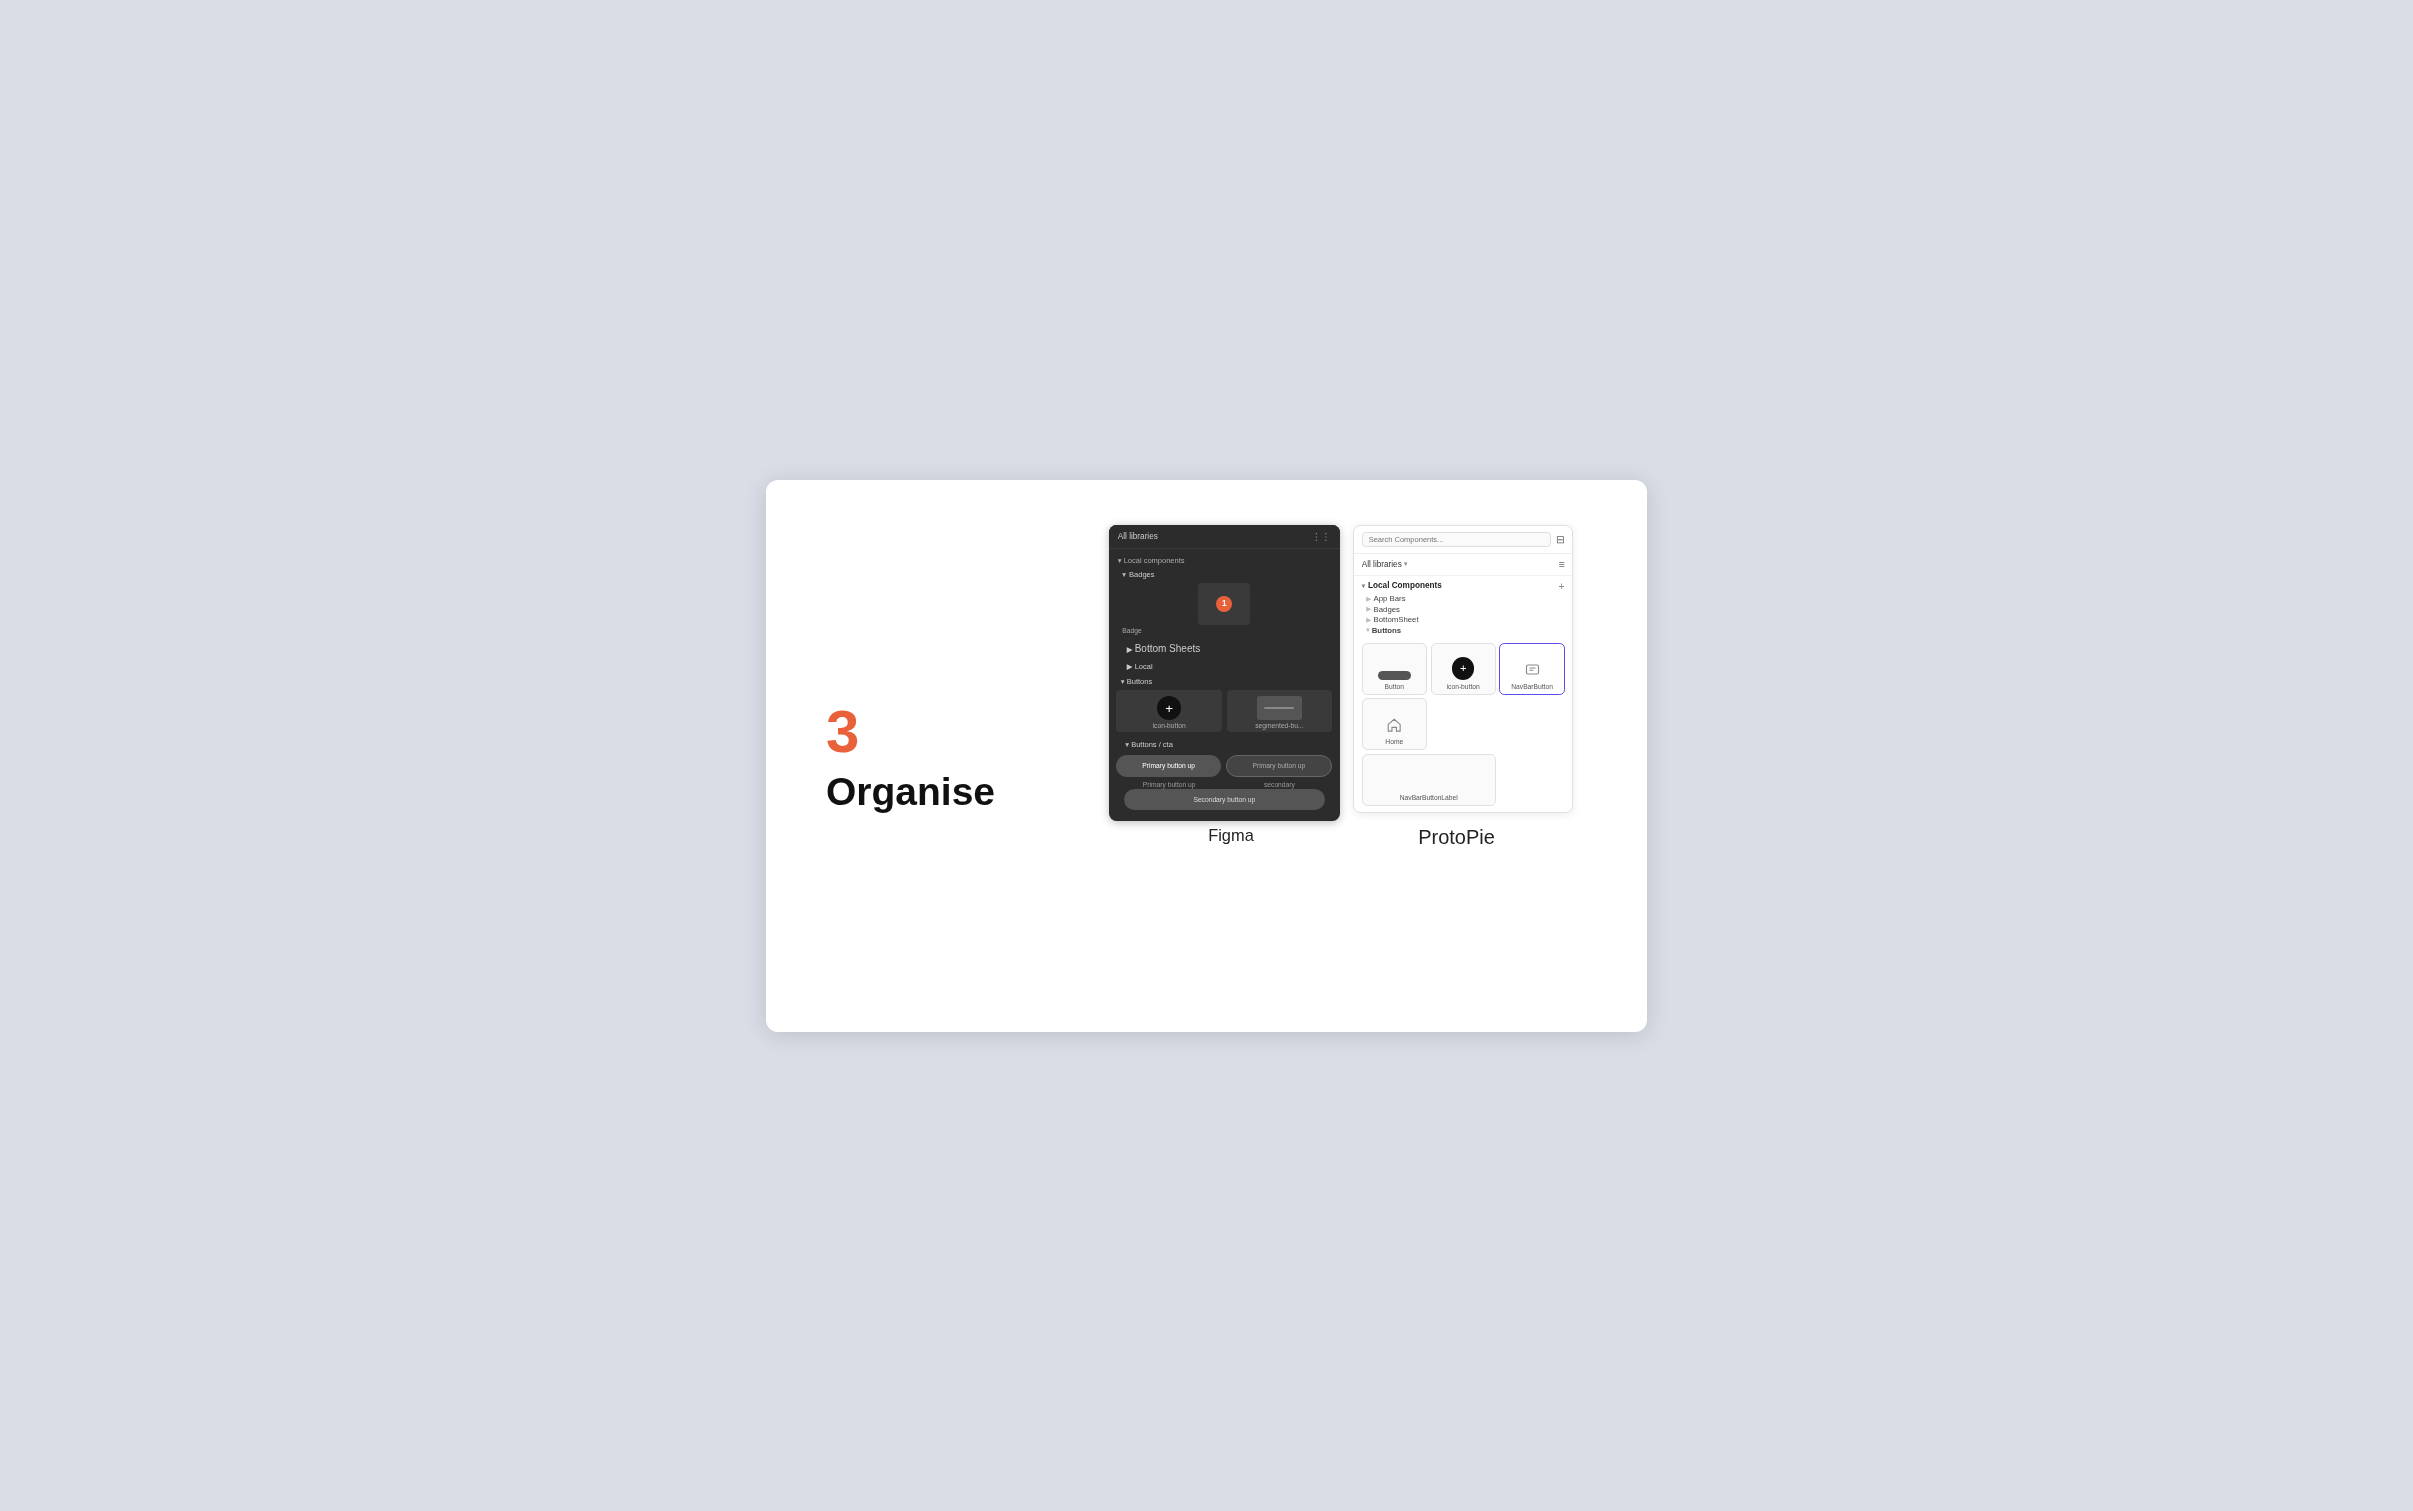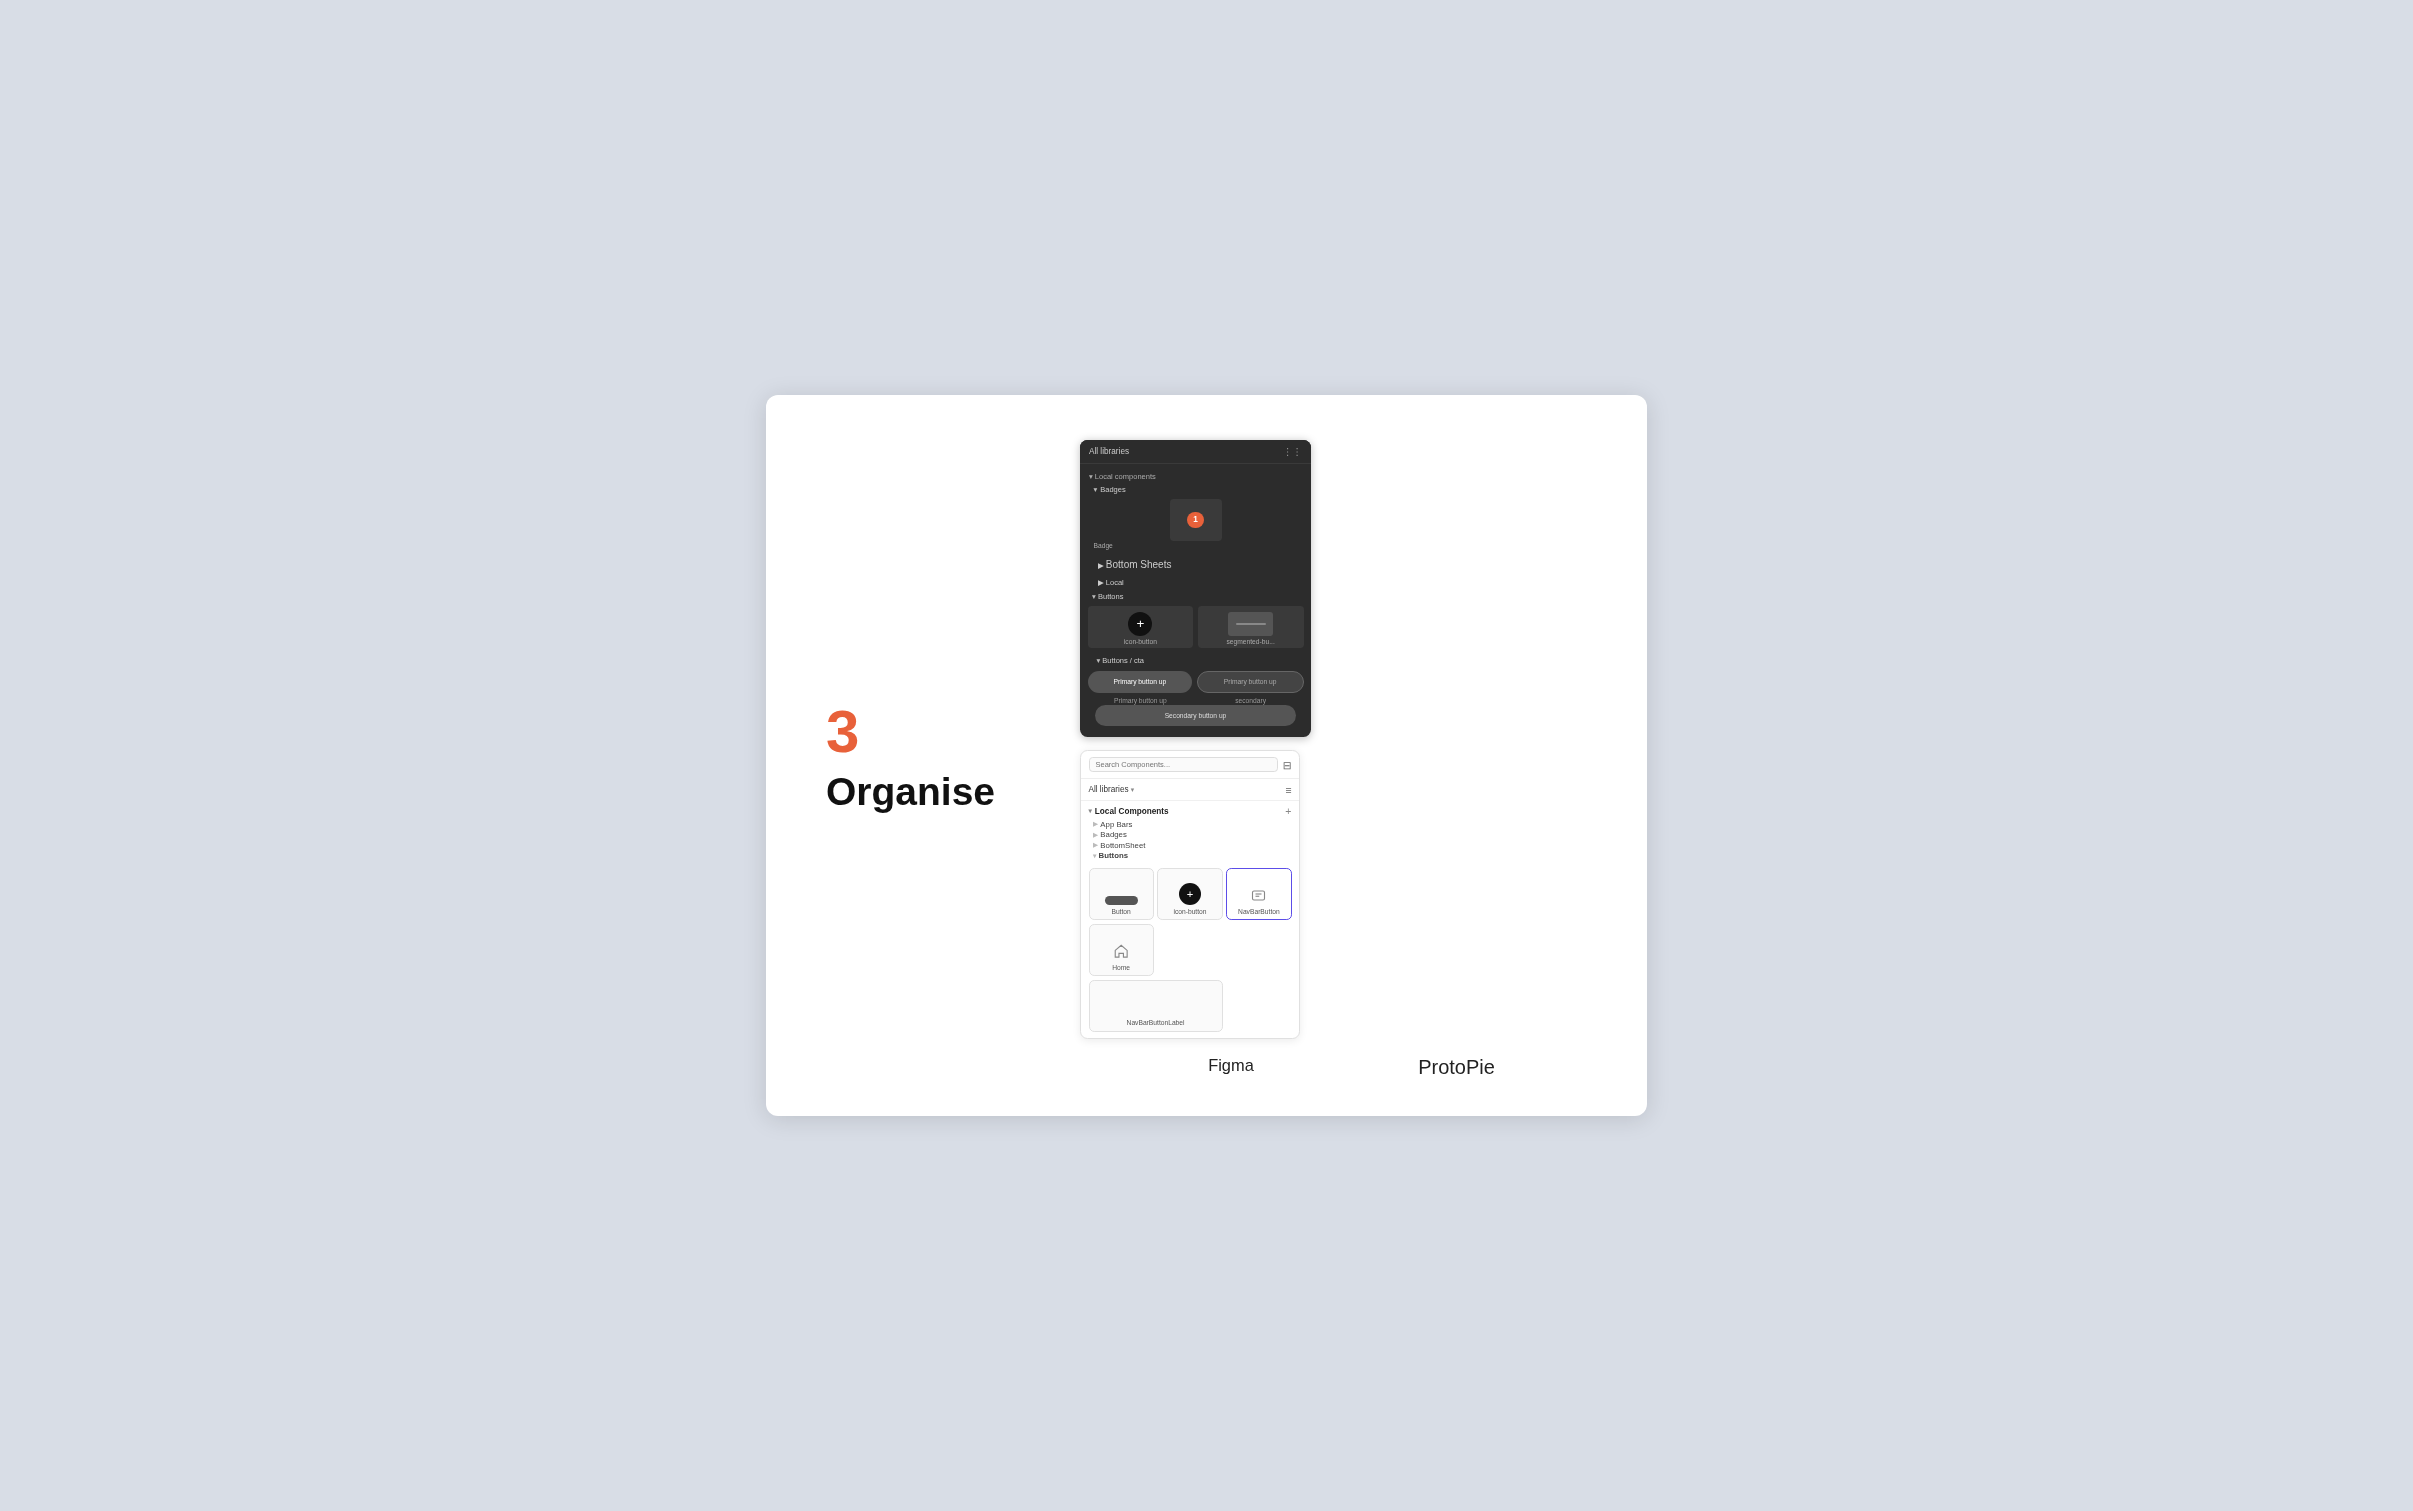--- a/index.html
+++ b/index.html
@@ -54,21 +54,21 @@
     .right-panel {
       flex: 1;
       display: flex;
       flex-direction: column;
       align-items: center;
       justify-content: flex-start;
       gap: 0;
     }
     .screenshots-row {
       display: flex;
-      flex-direction: column;
+      flex-direction: row;
       align-items: flex-start;
       gap: 13.4px;
       width: 100%;
       justify-content: center;
     }
     
     .figma-panel {
       width: 231px;
       background: #2c2c2c;
       border-radius: 7.5px;
@@ -390,21 +390,21 @@
       border-radius: 5.2px;
       background: #fafafa;
       min-height: 52px;
       grid-column: 1 / span 2;
     }
     .labels-row {
       display: flex;
       flex-direction: row;
       width: 100%;
       justify-content: center;
-      margin-top: 17px;
+      margin-top: 5px;
       gap: 0;
     }
     .label-figma {
       flex: 1;
       text-align: center;
       font-size: 16.4px;
       color: #222;
       font-weight: 400;
       max-width: 231px;
     }

